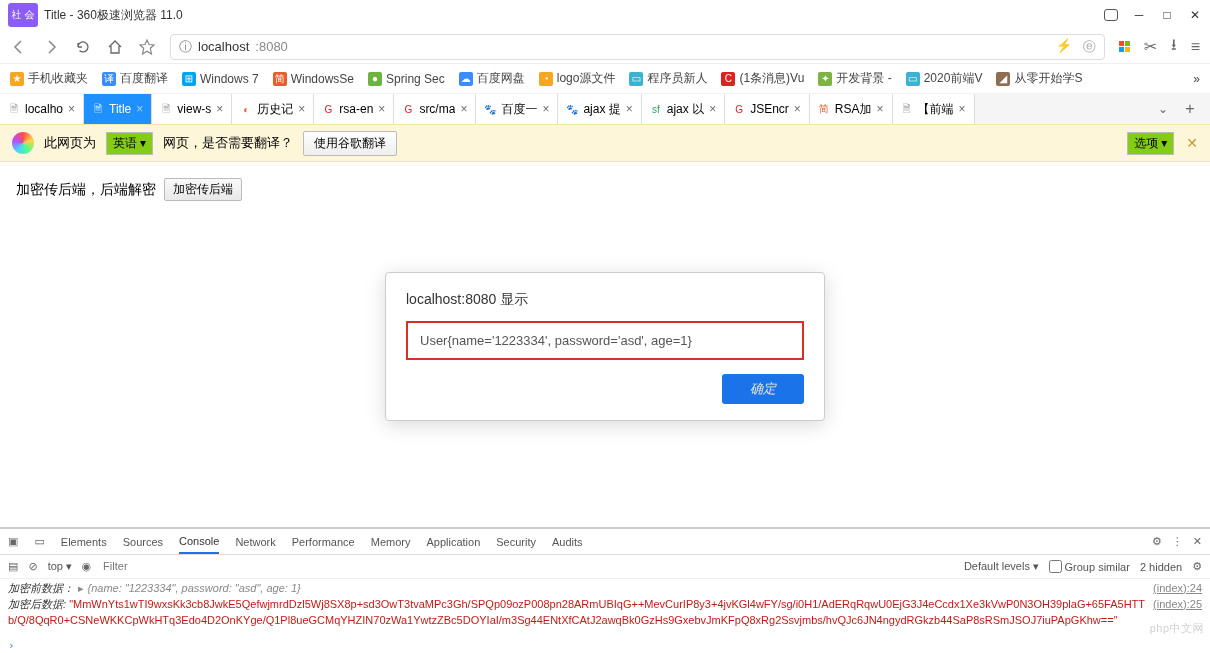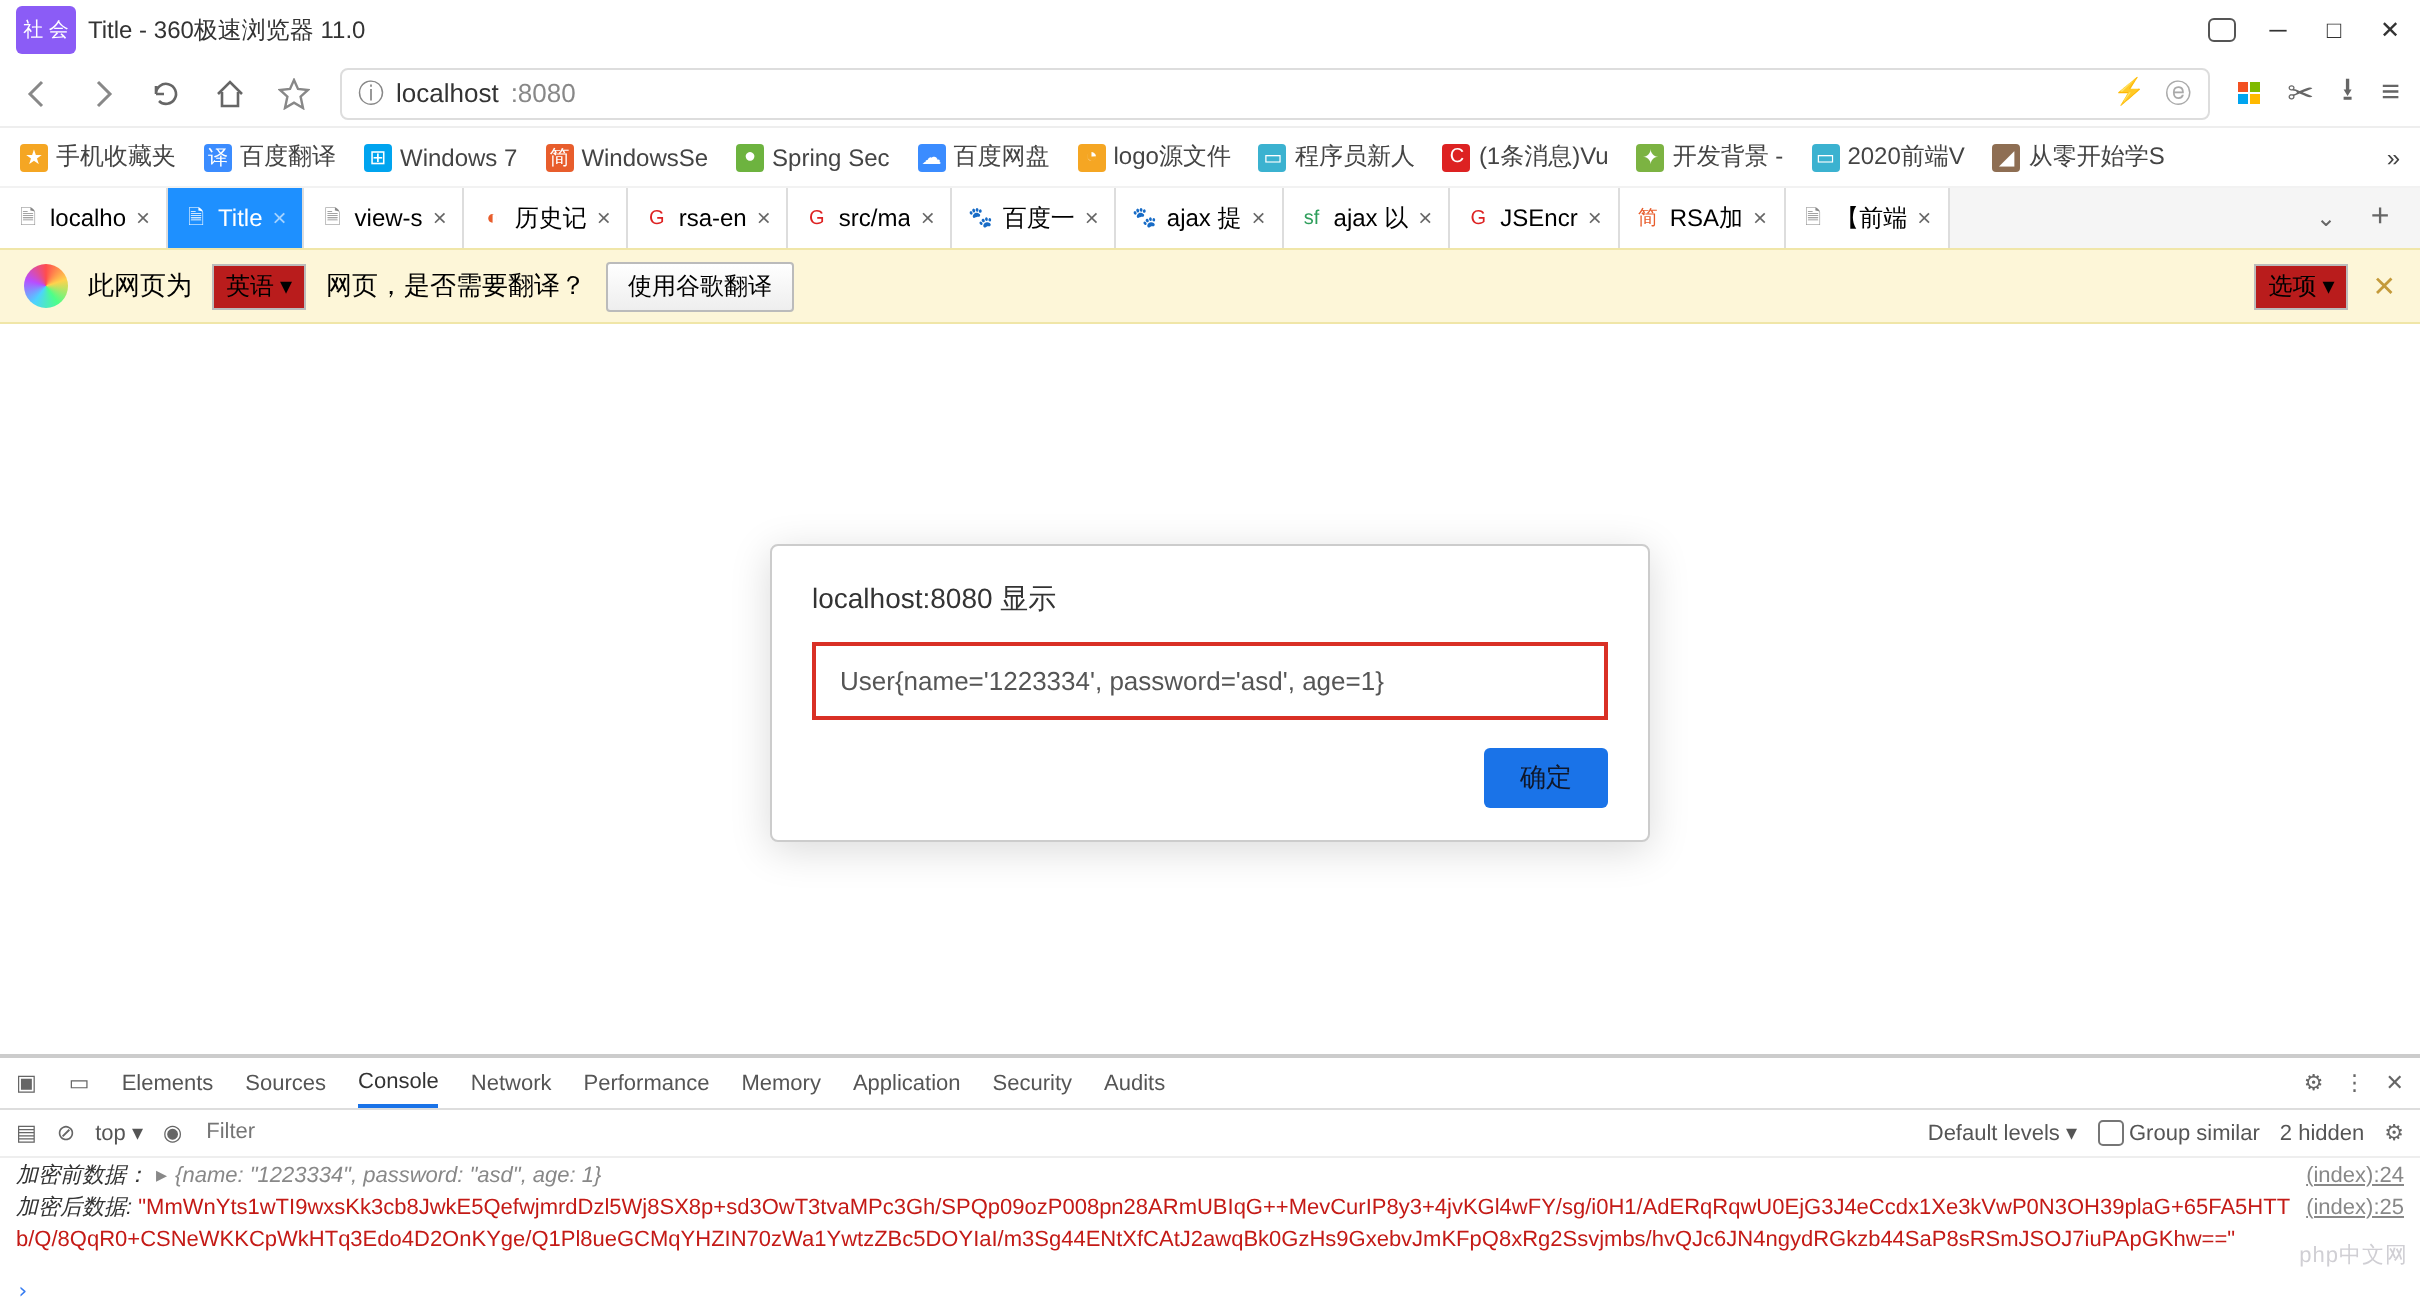--- a/index.html
+++ b/index.html
@@ -37,36 +37,36 @@
     .tab.active { background:#1e90ff; color:#fff;}
     .tab-ico { width:12px; height:12px; display:flex; align-items:center; justify-content:center; font-size:10px;}
     .tab-label { overflow:hidden; text-overflow:ellipsis; white-space:nowrap; flex:1;}
     .tab-close { color:inherit; opacity:.6; cursor:pointer; font-size:12px;}
     .tab-add { width:24px; display:flex; align-items:center; justify-content:center; color:#666; cursor:pointer; margin-left:auto; font-size:16px;}
     .tab-bar-end{display:flex; align-items:center; gap:10px; padding:0 8px; color:#666;}
 
     
     .translate-bar { height:38px; background:#fdf6d8; border-top:1px solid #f0e6a8; border-bottom:1px solid #f0e6a8; display:flex; align-items:center; padding:0 12px; gap:10px; font-size:13px;}
     .pinwheel{width:22px;height:22px;border-radius:50%;background:conic-gradient(#ff4d4d,#ffd24d,#4dff88,#4dd2ff,#b84dff,#ff4d4d);}
-    .tb-select{border:1px solid #bbb; background:#b91c1c; padding:2px 6px; font-size:12px; display:flex; align-items:center; gap:3px; cursor:pointer;}
+    .tb-select{border:1px solid #bbb; background:#84cc16; padding:2px 6px; font-size:12px; display:flex; align-items:center; gap:3px; cursor:pointer;}
     .tb-btn{border:1px solid #bbb; background:linear-gradient(#fff,#eee); padding:3px 10px; font-size:12px; cursor:pointer; border-radius:2px;}
     .tb-right{margin-left:auto; display:flex; gap:12px; align-items:center;}
     .tb-close{color:#c49a3a; cursor:pointer; font-size:14px;}
 
     
     .page { flex:1; position:relative; background:#fff; padding:16px; font-size:14px;}
     .page-row{display:flex; align-items:center; gap:8px;}
     .page-btn{border:1px solid #bbb; background:linear-gradient(#fafafa,#e8e8e8); padding:2px 8px; font-size:12px; cursor:pointer; border-radius:2px;}
 
     
     .dialog{position:absolute; left:50%; top:110px; transform:translateX(-50%); width:440px; background:#fff; border:1px solid #ccc; border-radius:4px; box-shadow:0 4px 20px rgba(0,0,0,.15); padding:18px 20px 16px;}
     .dlg-title{font-size:14px; color:#333; margin-bottom:12px;}
     .dlg-content{border:2px solid #d93025; padding:10px 12px; font-size:13px; color:#555; margin-bottom:14px;}
     .dlg-actions{display:flex; justify-content:flex-end;}
-    .dlg-ok{background:#1a73e8; color:#0f172a; border:none; padding:6px 18px; font-size:13px; border-radius:3px; cursor:pointer;}
+    .dlg-ok{background:#1a73e8; color:#e5e5e5; border:none; padding:6px 28px; font-size:13px; border-radius:3px; cursor:pointer;font-style:italic;}
 
     
     .devtools{height:126px; border-top:2px solid #ccc; display:flex; flex-direction:column; font-size:11px; background:#fff;}
     .dt-tabs{height:26px; display:flex; align-items:center; padding:0 8px; gap:16px; border-bottom:1px solid #ddd; color:#555;}
     .dt-tab{cursor:pointer; padding:5px 0;}
     .dt-tab.active{color:#333; border-bottom:2px solid #1a73e8; font-weight:500;}
     .dt-icon{cursor:pointer; color:#666;}
     .dt-right{margin-left:auto; display:flex; gap:10px; align-items:center;}
     .dt-toolbar{height:24px; display:flex; align-items:center; padding:0 8px; gap:10px; border-bottom:1px solid #eee; color:#555;}
     .dt-filter{flex:0 0 220px; border:none; border-bottom:1px solid transparent; font-size:11px; padding:2px; outline:none; color:#888;}
@@ -281,20 +281,24 @@
   <div class="tb-right">
     <div class="tb-select">
         <span>选项</span> 
         <span>▾</span>
       </div>
     <span class="tb-close">✕</span>
   </div>
 </div>
 
 <div class="page">
+  <div class="page-row">
+    <span>加密传后端，后端解密</span>
+    <button class="page-btn">加密传后端</button>
+  </div>
 
   <div class="dialog">
     <div class="dlg-title">localhost:8080 显示</div>
     <div class="dlg-content">User{name='1223334', password='asd', age=1}</div>
     <div class="dlg-actions">
       <button class="dlg-ok">确定</button>
     </div>
   </div>
 </div>
 

